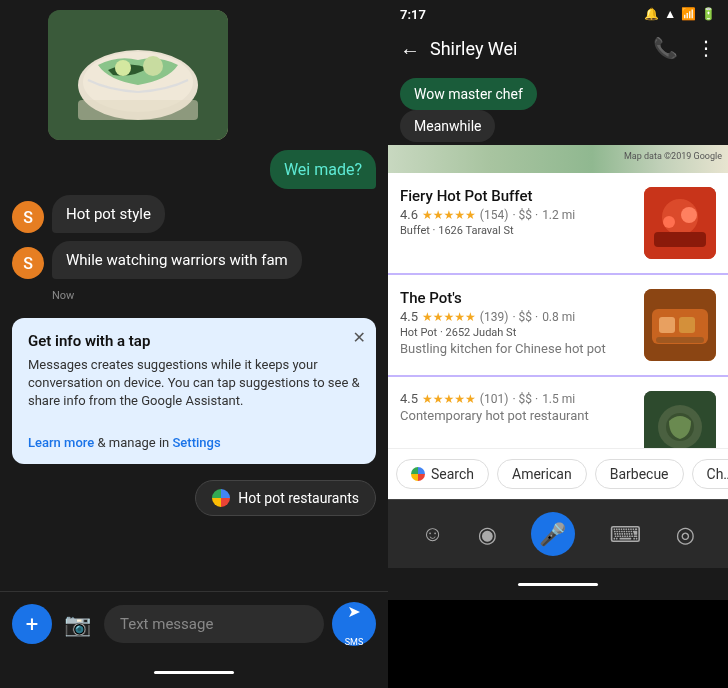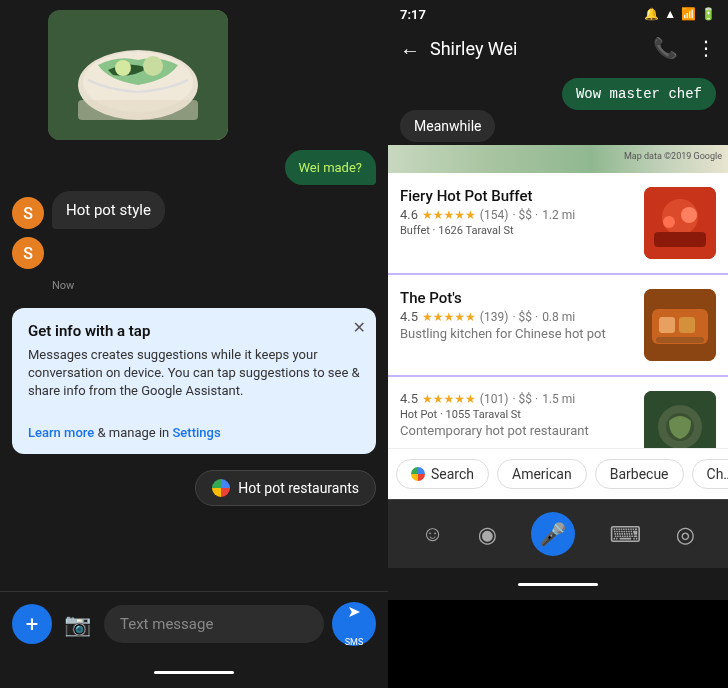--- a/index.html
+++ b/index.html
@@ -81,24 +81,24 @@
       color: #fff;
       border-radius: 18px 18px 18px 4px;
       padding: 10px 14px;
       font-size: 15px;
       max-width: 260px;
       display: inline-block;
     }
 
     .bubble-sent {
       background: #1a5c3a;
-      color: #bef264;
+      color: #5eead4;
       border-radius: 18px 18px 4px 18px;
       padding: 10px 14px;
-      font-size: 13px;
+      font-size: 16px;
       max-width: 260px;
       align-self: flex-end;
       display: inline-block;
     }
 
     .sent-row {
       display: flex;
       justify-content: flex-end;
     }
 
@@ -533,20 +533,21 @@
       <span class="bubble-sent">Wei made?</span>
     </div>
 
     <div class="avatar-row">
       <div class="avatar">S</div>
       <span class="bubble-received">Hot pot style</span>
     </div>
 
     <div class="avatar-row">
       <div class="avatar">S</div>
+      <span class="bubble-received">While watching warriors with fam</span>
     </div>
     <div class="timestamp">Now</div>
 
     <div class="info-card">
       <span class="close-btn">✕</span>
       <h3>Get info with a tap</h3>
       <p>Messages creates suggestions while it keeps your conversation on device. You can tap suggestions to see &amp; share info from the Google Assistant.</p>
       <div class="links">
         <a>Learn more</a>
         <span> </span>
@@ -598,21 +599,21 @@
   </div>
 
   <div class="msg-header">
     <span class="back-arrow">←</span>
     <span class="contact-name">Shirley Wei</span>
     <span class="header-icon">📞</span>
     <span class="header-icon">⋮</span>
   </div>
 
   <div class="right-chat-area">
-    <div style="display:flex;justify-content:flex-end;font-family:Liberation Mono, monospace;">
+    <div style="display:flex;justify-content:flex-start;">
       <span class="chip-sent">Wow master chef</span>
     </div>
     <div>
       <span class="chip-received">Meanwhile</span>
     </div>
   </div>
 
   <div class="map-strip">
     <span class="map-attribution">Map data ©2019 Google</span>
   </div>
@@ -647,20 +648,23 @@
     <div class="result-item">
       <div class="result-info">
         <div class="result-name">The Pot's</div>
         <div class="result-rating-row">
           <span class="rating-num">4.5</span>
           <span class="stars">★★★★★</span>
           <span class="rating-count">(139)</span>
           <span class="rating-count"> · <span>$$</span> · </span>
           <span class="rating-count">0.8 mi</span>
         </div>
+        <div class="result-meta">
+          <span>Hot Pot</span> · <span>2652 Judah St</span>
+        </div>
         <div class="result-desc">Bustling kitchen for Chinese hot pot</div>
       </div>
       <div class="result-thumb thumb-hotpot2">
         <svg width="72" height="72" viewBox="0 0 72 72">
           <rect width="72" height="72" fill="#8b4513"></rect>
           <rect x="8" y="20" width="56" height="35" rx="6" fill="#c86420"></rect>
           <rect x="15" y="28" width="16" height="16" rx="3" fill="#e8a060"></rect>
           <rect x="35" y="28" width="16" height="16" rx="3" fill="#d4903a"></rect>
           <rect x="12" y="48" width="48" height="6" rx="3" fill="#a05820"></rect>
         </svg>
@@ -669,23 +673,20 @@
 
     <div class="result-item">
       <div class="result-info">
         <div class="result-rating-row">
           <span class="rating-num">4.5</span>
           <span class="stars">★★★★★</span>
           <span class="rating-count">(101)</span>
           <span class="rating-count"> · <span>$$</span> · </span>
           <span class="rating-count">1.5 mi</span>
         </div>
-        <div class="result-meta">
-          <span>Hot Pot</span> · <span>1055 Taraval St</span>
-        </div>
         <div class="result-desc">Contemporary hot pot restaurant</div>
       </div>
       <div class="result-thumb thumb-hotpot3">
         <svg width="72" height="72" viewBox="0 0 72 72">
           <rect width="72" height="72" fill="#2d4a2d"></rect>
           <circle cx="36" cy="36" r="22" fill="#4a6040"></circle>
           <circle cx="36" cy="36" r="14" fill="#3a5030"></circle>
           <path d="M25,30 Q36,20 47,30 Q47,45 36,48 Q25,45 25,30Z" fill="#6a8a50"></path>
         </svg>
       </div>

